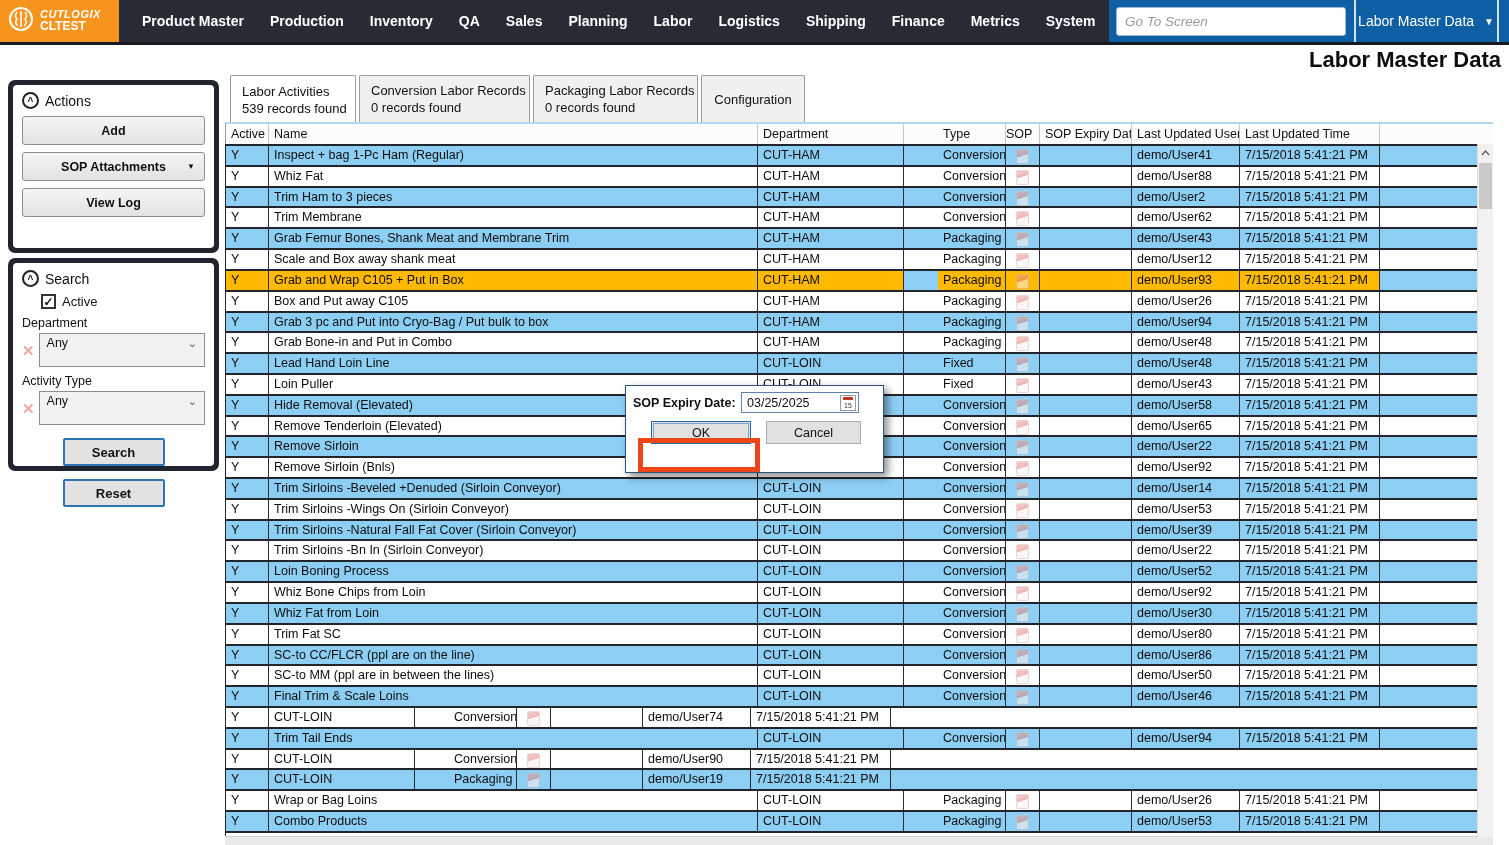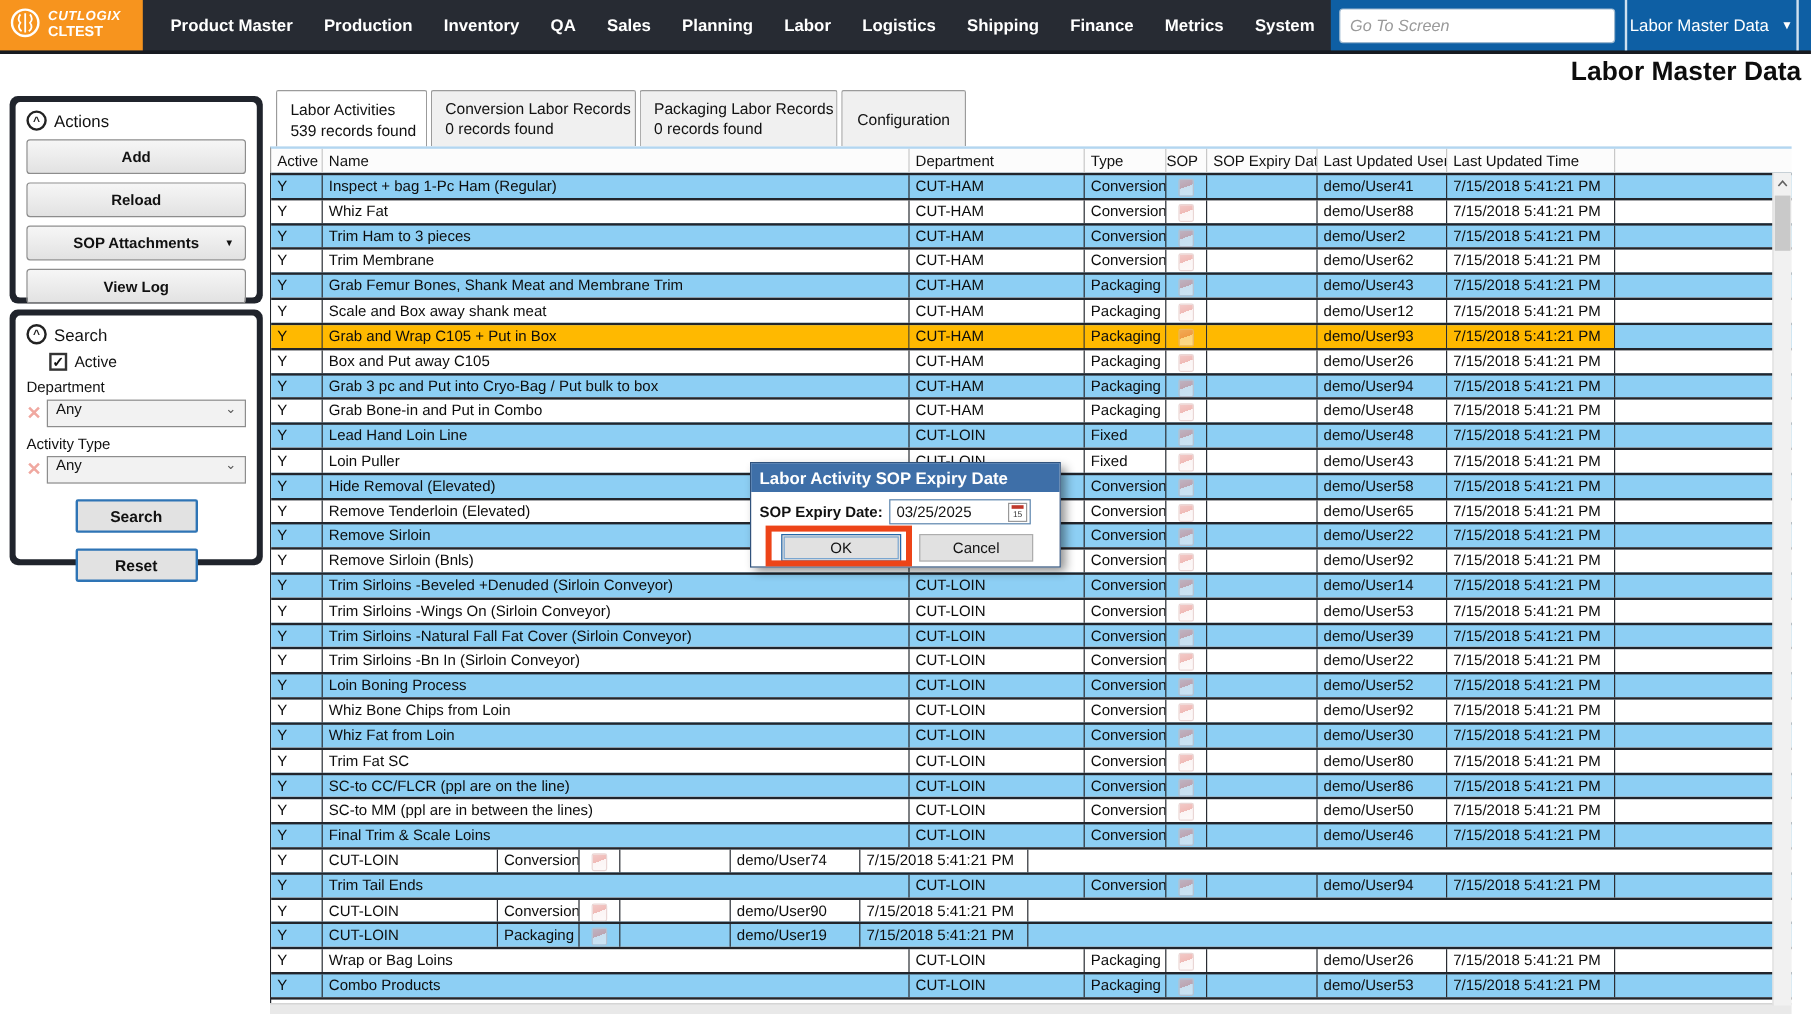--- a/index.html
+++ b/index.html
@@ -49,22 +49,22 @@
           font-family:"Liberation Sans", sans-serif; }
   .abtn .ddcaret { position:absolute; right:9px; font-size:8px; }
   .check-row { display:flex; align-items:center; gap:6px; margin:7px 0 2px 19px; }
   .checkbox { width:15px; height:15px; border:2px solid #333; background:#fff; display:flex;
               align-items:center; justify-content:center; font-size:12px; font-weight:bold; color:#111; line-height:1; }
   .check-label { font-size:13px; color:#111; }
   .field-label { font-size:12.5px; color:#111; margin-top:7px; }
   .sel-row { display:flex; align-items:center; gap:4px; margin-top:3px; }
   .clear-x { color:#f0a8a0; font-weight:bold; font-size:15px; line-height:1; }
   .select { flex:1; height:23px; background:#f2f2f2; border:1px solid #8d8d8d;
-            display:flex; align-items:flex-start; justify-content:space-between;
-            padding:0 7px; font-size:12.5px; color:#111; }
+            display:flex; align-items:flex-end; justify-content:space-between;
+            padding:16px 7px; font-size:12.5px; color:#111; }
   .select .selcaret { color:#555; font-size:11px; }
   .sr-btn { display:block; margin:13px auto 0 auto; width:102px; height:28px;
             background:#e2e2e2; border:2px solid #2e74b5; border-radius:2px;
             font-weight:bold; font-size:13px; color:#111; font-family:"Liberation Sans", sans-serif; }
 
   
   .tabs { position:absolute; left:230px; top:75px; display:flex; gap:3px; height:47px; }
   .tab { border:1px solid #9b9b9b; border-bottom:none; border-radius:2px 2px 0 0;
          background:#f0f0f0; padding:4px 11px; display:flex; flex-direction:column;
          justify-content:center; font-size:13px; color:#111; cursor:default; }
@@ -81,21 +81,21 @@
   .tbody { border-left:1px solid #22252b; }
   .trow { display:flex; height:20.82px; border-top:2px solid #22252b; background:#fff; }
   .trow:nth-of-type(odd) { background:#8DCFF4; }
   .trow.selected .c { background:#FFB900; }
   .trow.selected .c-fill { background:#8DCFF4; }
   .c { font-size:12.5px; color:#0d0d0d; padding:2px 0 0 5px; border-right:1px solid #2a2d33;
        white-space:nowrap; overflow:hidden; }
   .c-active,.th-active { width:43px; flex:none; }
   .c-name,.th-name     { width:489px; flex:none; }
   .c-dept,.th-dept     { width:146px; flex:none; }
-  .c-type,.th-type     { width:68px; flex:none; }
+  .c-type,.th-type     { width:68px; flex:none;margin-left:34px; }
   .c-sop,.th-sop       { width:34px; flex:none; padding-left:0; }
   .c-expiry,.th-expiry { width:92px; flex:none; }
   .c-user,.th-user     { width:108px; flex:none; }
   .c-time,.th-time     { width:140px; flex:none; }
   .c-fill,.th-fill     { flex:1; border-right:none; }
   .pdficon { width:13px; height:15px; display:block; margin:1px auto 0 auto; border-radius:2px;
              border:1px solid #d9b5b2; opacity:.55;
              background:linear-gradient(160deg,#e89f9b 0%,#e4837c 45%,#f9ecec 45%,#fcf5f4 100%); }
   .partial-row { height:5px; background:#fff; border-top:2px solid #22252b; border-left:1px solid #22252b; }
   .hstrip { height:9px; background:#e9e9e9; border-top:1px solid #cfcfcf; }
@@ -181,21 +181,20 @@
 
 <div class="page-title">Labor Master Data</div>
 
 <div class="panel panel-actions">
   <div class="panel-inner">
     <div class="panel-head">
       <span class="collapse-circle">^</span>
       <span class="panel-title">Actions</span>
     </div>
     <button class="abtn">Add</button>
-    <button class="abtn">Reload</button>
     <button class="abtn">
       <span>SOP Attachments</span>
       <span class="ddcaret">▼</span>
     </button>
     <button class="abtn">View Log</button>
   </div>
 </div>
 
 <div class="panel panel-search">
   <div class="panel-inner">
@@ -730,21 +729,20 @@
     <div class="vs-up">
       <svg width="9" height="6" viewBox="0 0 9 6">
           <path d="M1 5 L4.5 1 L8 5" fill="none" stroke="#606060" stroke-width="1.3"></path>
         </svg>
     </div>
     <div class="vs-thumb"></div>
   </div>
 </div>
 
 <div class="modal">
-  <div class="modal-title">Labor Activity SOP Expiry Date</div>
   <div class="modal-row">
     <span class="modal-label">SOP Expiry Date:</span>
     <input class="date-input" value="03/25/2025" style="">
     <span class="cal-btn">15</span>
   </div>
   <div class="modal-btns">
     <button class="mbtn ok">OK</button>
     <button class="mbtn cancel">Cancel</button>
   </div>
 </div>

